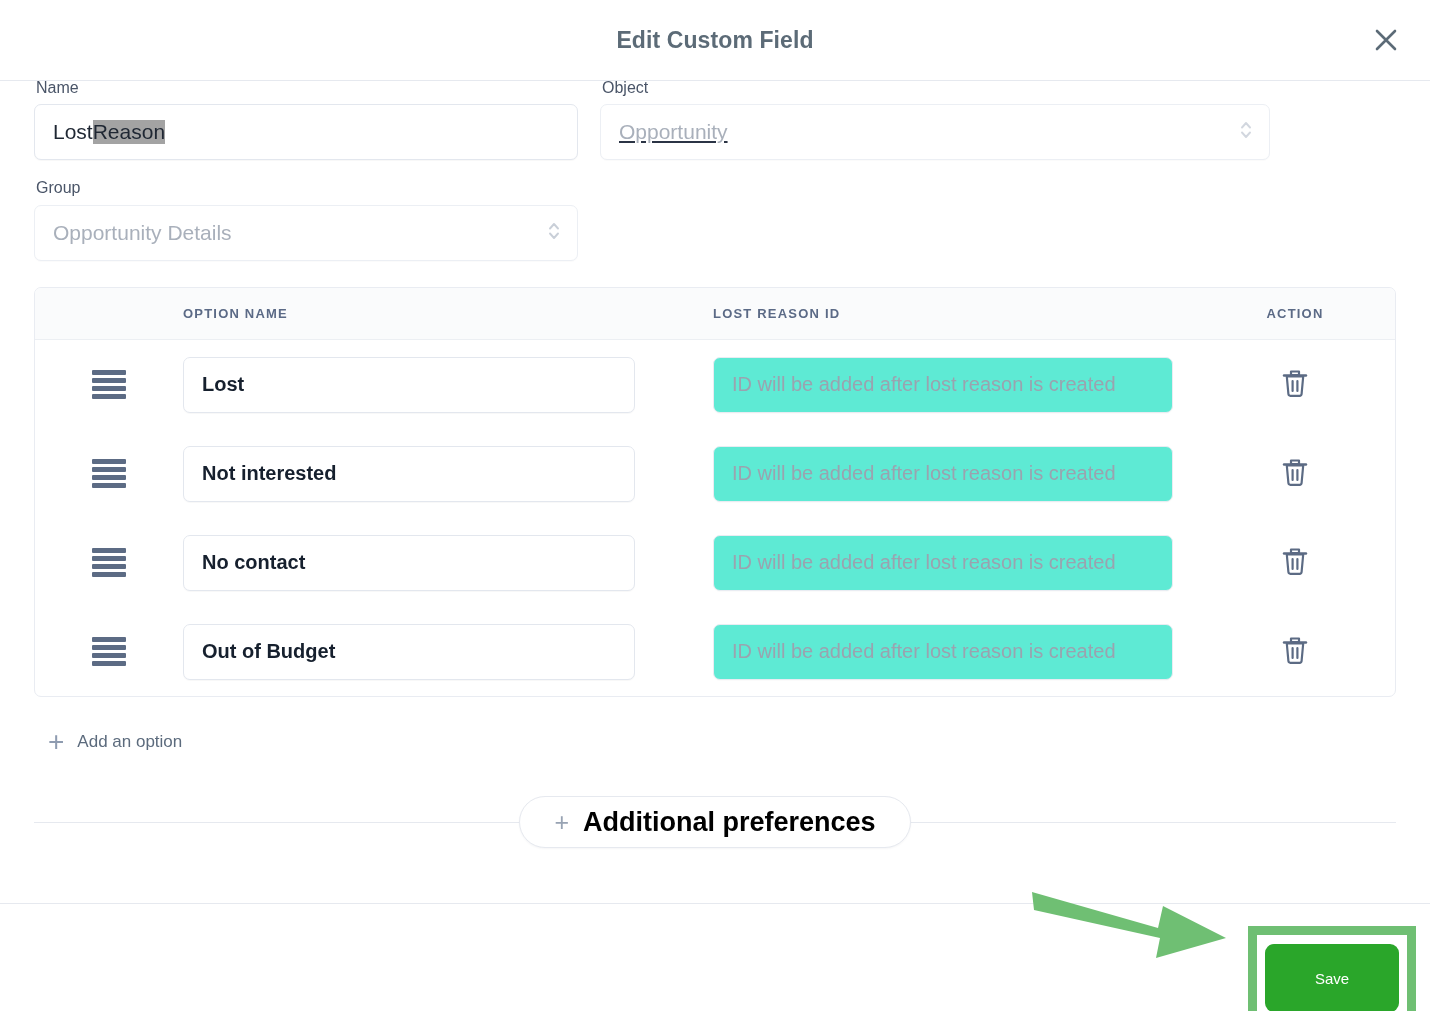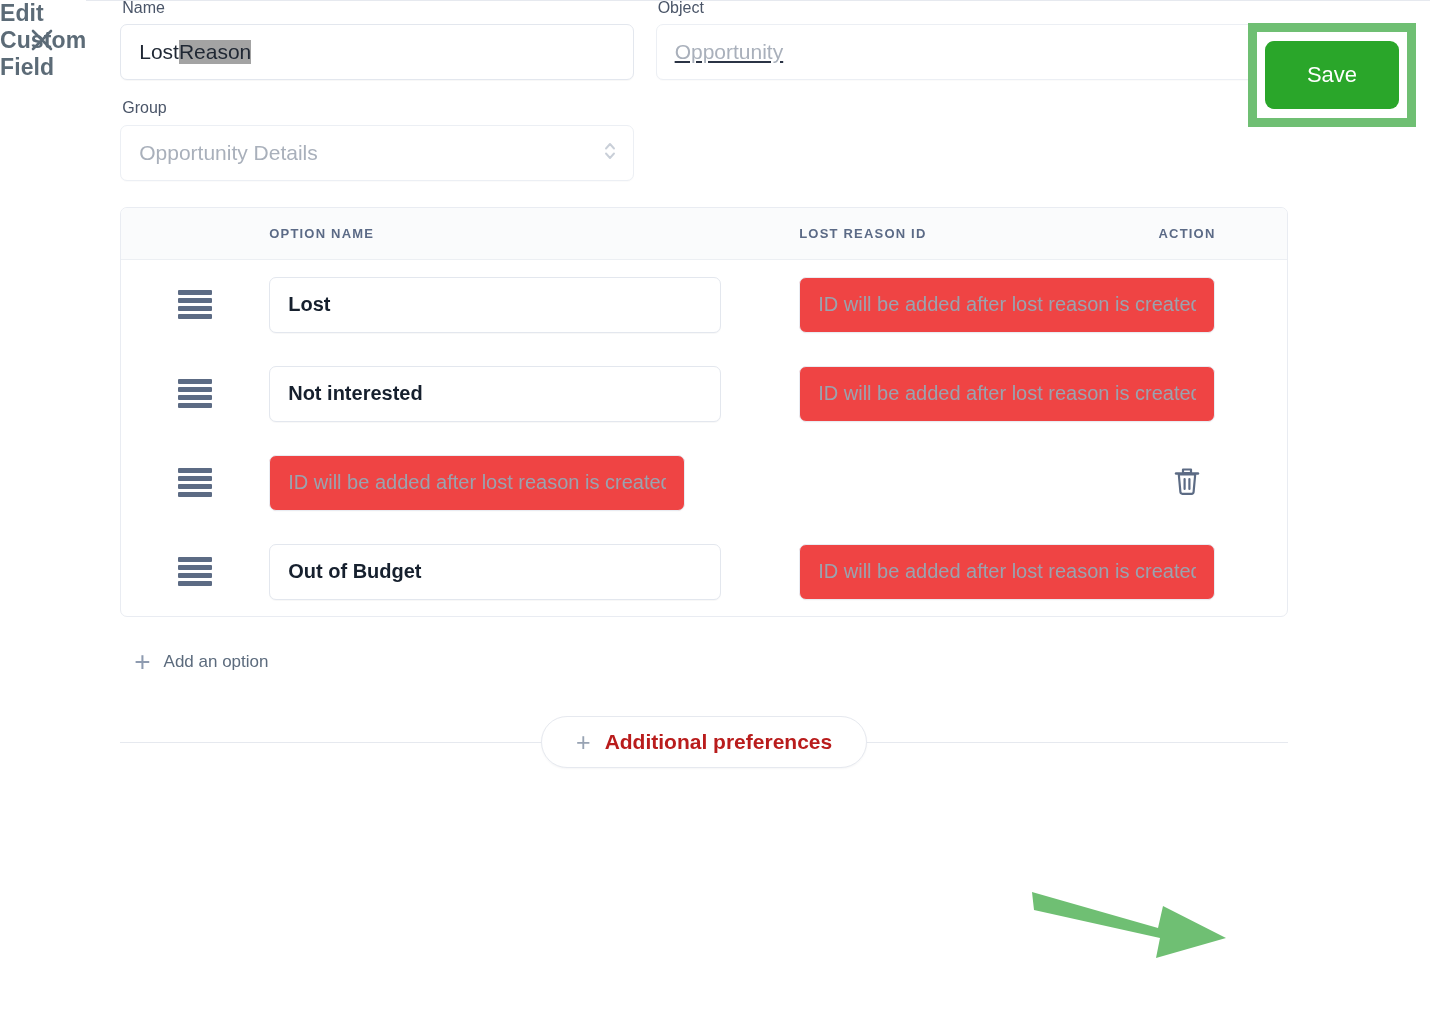--- a/index.html
+++ b/index.html
@@ -18,20 +18,21 @@
     position: relative;
   }
 
   
   .modal {
     position: relative;
     width: 1430px;
     height: 1011px;
     background: #ffffff;
     display: flex;
+    flex-direction: column;
   }
 
   
   .modal-header {
     position: relative;
     height: 80px;
     flex: 0 0 80px;
     display: flex;
     align-items: center;
     justify-content: center;
@@ -216,27 +217,27 @@
     padding: 0 18px;
     outline: none;
     width: 452px;
     box-shadow: 0 1px 1px rgba(16,24,40,.03);
   }
   .row-input::placeholder { color: #9aa3af; font-weight: normal; }
   .id-input {
     height: 56px;
     border: 1px solid #e9ecf2;
     border-radius: 7px;
-    background: #ef4444;
+    background: #5eead4;
     font-family: inherit;
     font-size: 20px;
     color: #1f2733;
     padding: 0 18px;
     outline: none;
-    width: 416px;
+    width: 460px;
     box-shadow: 0 1px 1px rgba(16,24,40,.02);
   }
   .id-input::placeholder { color: #9aa3af; }
   .trash-btn {
     background: none;
     border: none;
     padding: 0;
     cursor: pointer;
     display: flex;
     align-items: center;
@@ -294,21 +295,21 @@
     height: 52px;
     padding: 0 34px;
     display: inline-flex;
     align-items: center;
     gap: 14px;
     cursor: pointer;
     font-family: inherit;
     box-shadow: 0 1px 2px rgba(16,24,40,.04);
   }
   .pref-btn .plus { font-size: 25px; color: #98a3b3; line-height: 1; }
-  .pref-btn .label { font-size: 21px; font-weight: bold; color: #b91c1c; }
+  .pref-btn .label { font-size: 27px; font-weight: bold; color: #000000; }
 
   
   .modal-footer {
     position: relative;
     flex: 0 0 108px;
     height: 108px;
     border-top: 1px solid #e6e9ef;
     display: flex;
     align-items: center;
     justify-content: flex-end;
@@ -327,21 +328,21 @@
     justify-content: center;
   }
   .save-btn {
     width: 134px;
     height: 68px;
     background: #2aa62a;
     color: #ffffff;
     border: none;
     border-radius: 9px;
     font-family: inherit;
-    font-size: 22px;
+    font-size: 15px;
     cursor: pointer;
     display: flex;
     align-items: center;
     justify-content: center;
   }
   .arrow-annotation {
     position: absolute;
     left: 1030px;
     top: 880px;
     pointer-events: none;
@@ -469,20 +470,21 @@
           </div>
           <div class="table-row">
             <div class="col-handle">
               <span class="drag-handle">
                 <span></span>
                 <span></span>
                 <span></span>
                 <span></span>
               </span>
             </div>
+            <div class="col-name"><input class="row-input" type="text" value="No contact" style=""></div>
             <div class="col-id"><input class="id-input" type="text" placeholder="ID will be added after lost reason is created" style=""></div>
             <div class="col-action">
               <button class="trash-btn">
                 <span><svg width="30" height="32" viewBox="0 0 30 32" aria-hidden="true">
                     <path d="M11 4.5 h8 v3.5 h-8 z" fill="none" stroke="#5c6b84" stroke-width="2.2" stroke-linejoin="round"></path>
                     <path d="M4 8.5 h22" stroke="#5c6b84" stroke-width="2.4" stroke-linecap="round"></path>
                     <path d="M6.8 9.5 h16.4 l-1.6 17.5 a2 2 0 0 1 -2 1.8 h-9.2 a2 2 0 0 1 -2 -1.8 z" fill="none" stroke="#5c6b84" stroke-width="2.2" stroke-linejoin="round"></path>
                     <path d="M12.6 14 v10 M17.4 14 v10" stroke="#5c6b84" stroke-width="2.2" stroke-linecap="round"></path>
                   </svg></span>
               </button>

